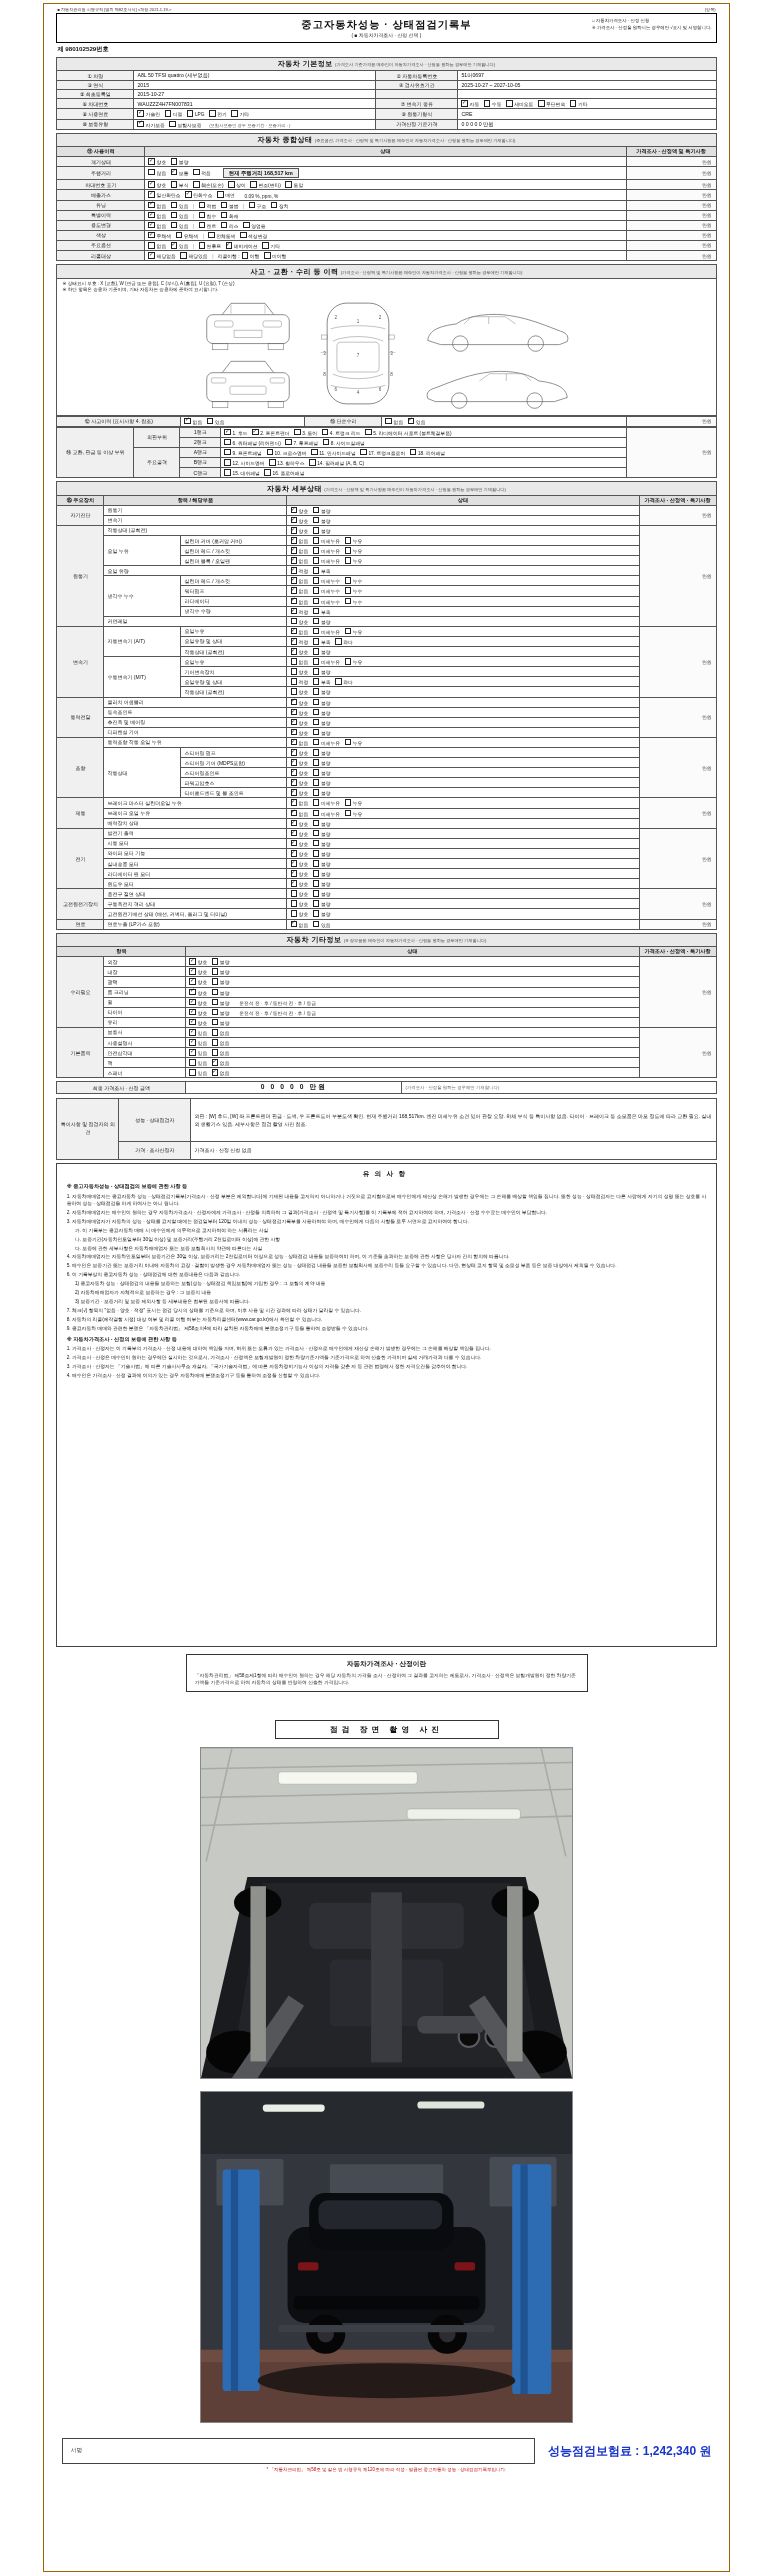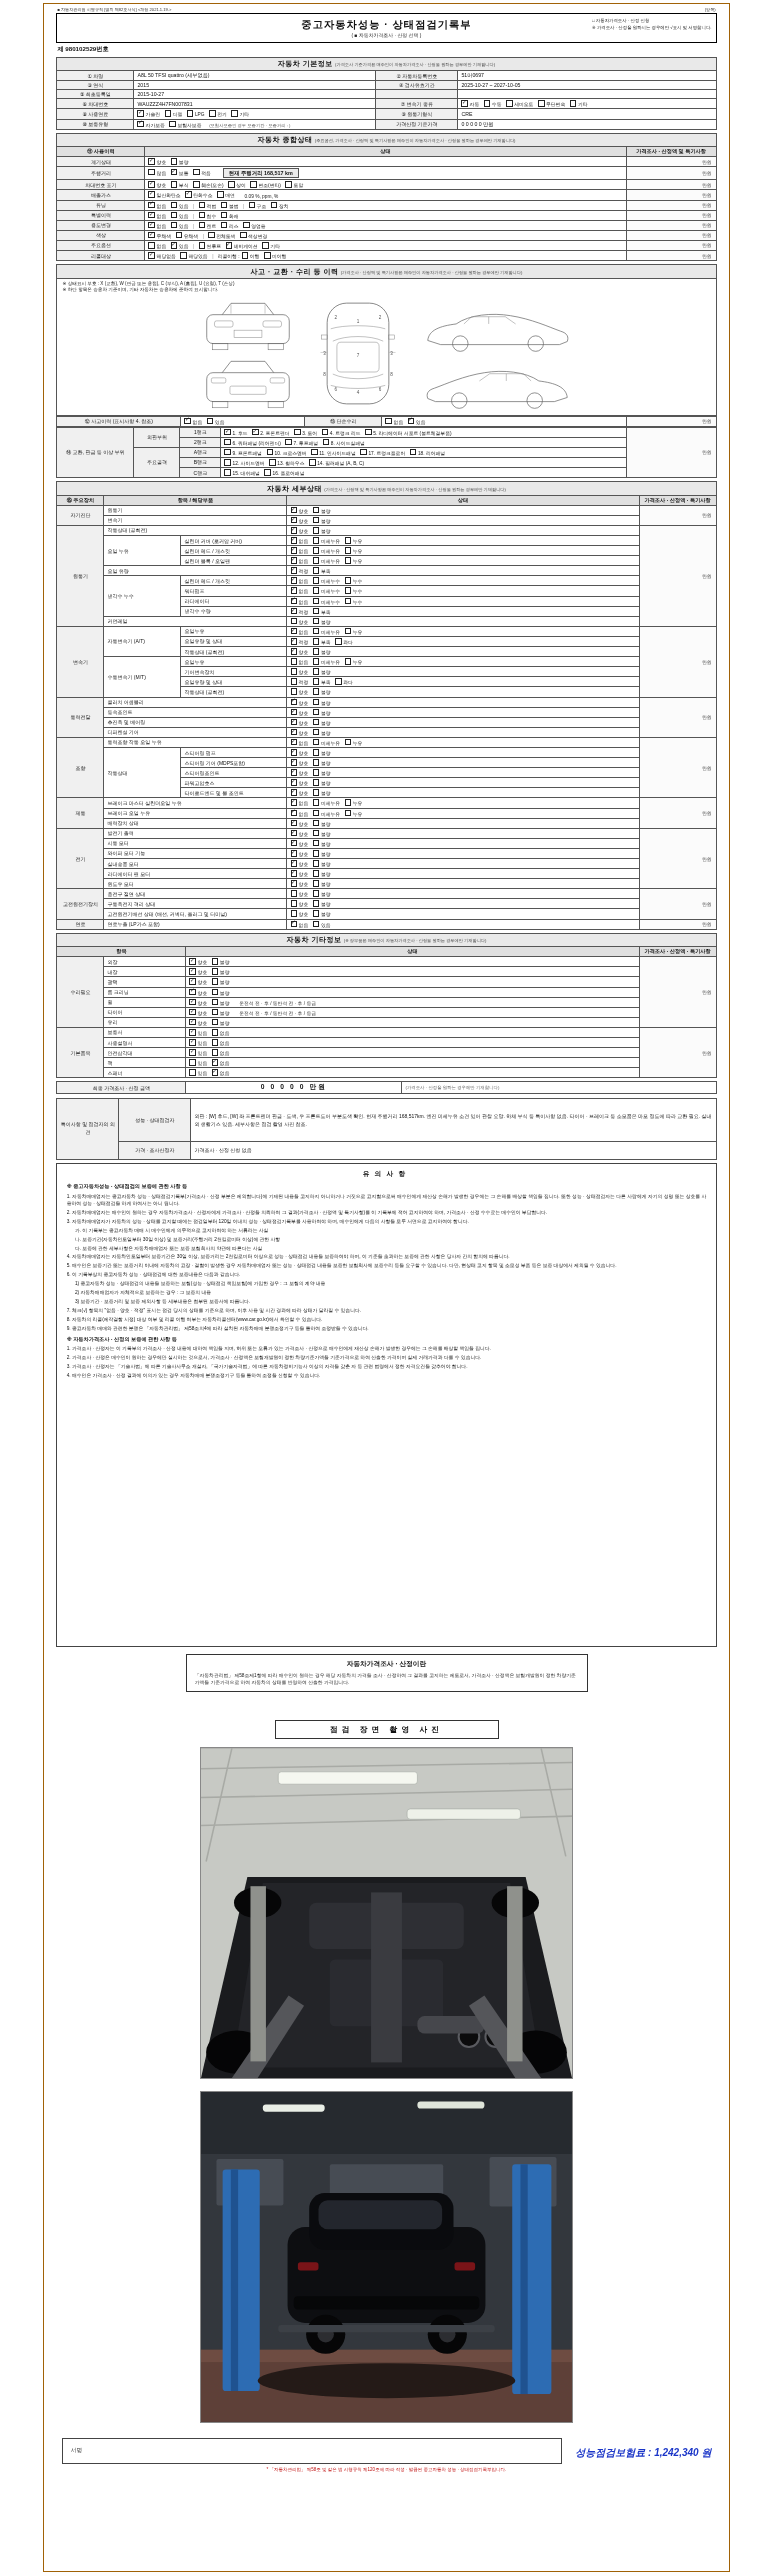--- a/index.html
+++ b/index.html
@@ -39,21 +39,21 @@
   .nheading{font-weight:bold;font-size:5.2px;margin:3.6px 0 2.1px;}
   .nitem{font-size:4.8px;line-height:1.55;margin:1.5px 0;text-align:justify;}
   .nitem.ind{margin-left:8.2px;}
   .pricingbox{width:402px;margin:5.2px auto 8.2px;border:0.8px solid #333;padding:4.6px 8.2px;box-sizing:border-box;}
   .pricingbox .pt{text-align:center;font-weight:bold;font-size:6.7px;margin-bottom:2.6px;}
   .pricingbox .pb{font-size:4.8px;line-height:1.55;color:#222;}
   .photoshead{width:222px;margin:28px auto 8.2px;border:1px solid #333;text-align:center;font-weight:bold;font-size:7.7px;letter-spacing:4.1px;padding:3.6px 0;}
   .photoframe{width:371px;height:330px;margin:0 auto 11.3px;border:0.5px solid #888;background:#222;}
   .signrow{display:flex;align-items:flex-end;gap:13.4px;margin:15.5px 5.2px 3.1px;}
   .signbox{flex:1;border:0.8px solid #444;height:24px;display:flex;align-items:center;padding-left:8.2px;font-size:5.7px;color:#333;background:#fff;}
-  .insurance{font-size:10px;font-weight:bold;color:#1a35c8;white-space:nowrap;padding-bottom:4.1px;font-style:italic;}
+  .insurance{font-size:12px;font-weight:bold;color:#1a35c8;white-space:nowrap;padding-bottom:4.1px;}
   .rednote{text-align:center;font-size:4.5px;color:#c01010;margin-top:3.1px;}
 </style>
 </head>
 <body>
 
 <div class="page">
 
   <div class="topstrip">
     <span>■ 자동차관리법 시행규칙 [별지 제82호서식] &lt;개정 2021.1.19.&gt;</span>
     <span>(앞쪽)</span>

